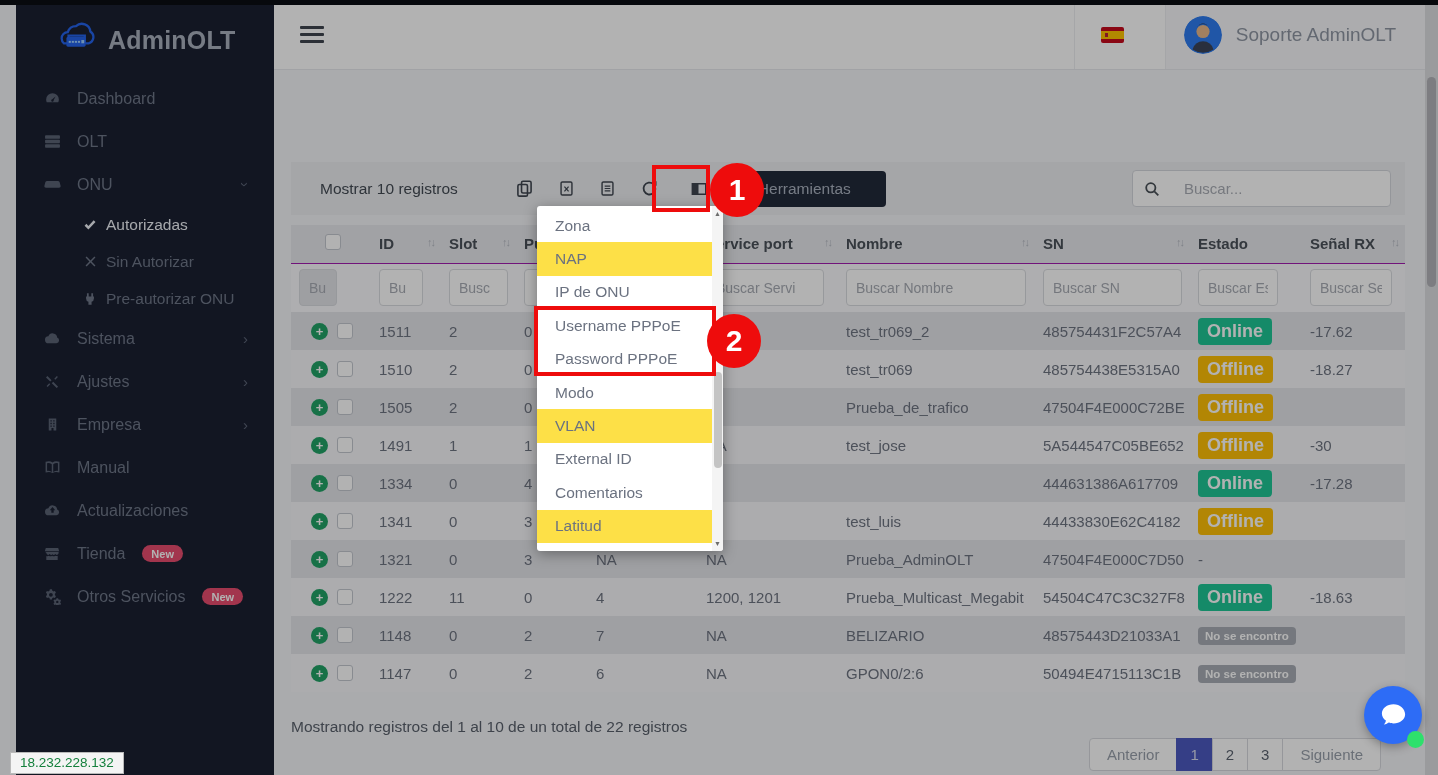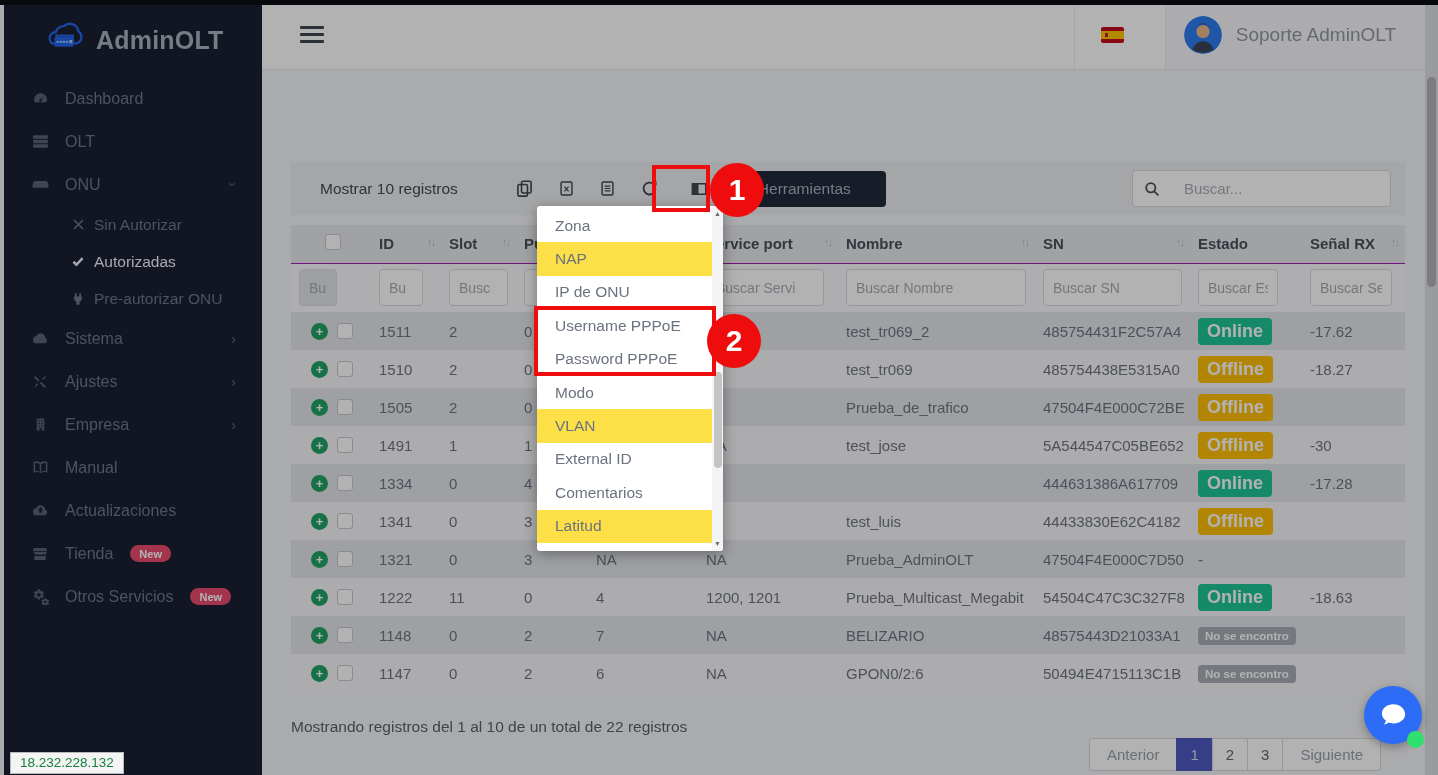--- a/index.html
+++ b/index.html
@@ -1,21 +1,21 @@
 <!DOCTYPE html>
 <html><head>
 <meta charset="utf-8">
 <style>
   * { margin:0; padding:0; box-sizing:border-box; }
   body { font-family:"Liberation Sans", sans-serif; background:#000; }
   .app { position:relative; width:1438px; height:775px; overflow:hidden; background:#f4f5f8; }
   .top-strip { position:absolute; left:0; top:0; width:1438px; height:5px; background:#0b0d13; z-index:40; }
 
   
-  .sidebar { position:absolute; left:4px; top:0; width:258px; height:775px; background:#1a2032; z-index:10; }
+  .sidebar { position:absolute; left:16px; top:0; width:258px; height:775px; background:#1a2032; z-index:10; }
   .logo { display:flex; align-items:center; gap:10px; padding:22px 0 18px 38px; }
   .logo-text { color:#a9b0bd; font-size:25px; font-weight:bold; letter-spacing:.2px; }
   .nav-item { position:relative; display:flex; align-items:center; gap:15px; height:43px; padding:0 30px 0 26px; color:#6f7788; font-size:16px; cursor:pointer; }
   .nav-item .icon { width:20px; display:inline-flex; justify-content:center; color:#5b6375; }
   .nav-item.sub { height:37px; padding-left:66px; gap:8px; font-size:15.5px; }
   .nav-item.sub .icon { width:16px; color:inherit; }
   .nav-item.active { color:#eef1f6; }
   .nav-item.active .icon { color:#eef1f6; }
   .chev { position:absolute; right:26px; color:#5d6577; font-size:15px; }
   .chev.down { transform:rotate(90deg); }
@@ -149,35 +149,35 @@
         </div>
         <div class="nav-item">
           <span class="icon" style="display:inline-flex;">
             <svg viewBox="0 0 16 16" width="17" height="17">
               <path fill="currentColor" d="M3.2 4.8h9.6c1 0 1.8.5 2 1.4l.8 3c.3 1-.5 1.9-1.5 1.9H1.9c-1 0-1.8-.9-1.5-1.9l.8-3c.2-.9 1-1.4 2-1.4z"></path>
             </svg>
           </span>
           <span>ONU</span>
           <span class="chev down">›</span>
         </div>
+        <div class="nav-item sub active">
+          <span class="icon" style="display:inline-flex;">
+            <svg viewBox="0 0 16 16" width="14" height="14">
+              <path fill="currentColor" d="M1.8 8.8l2.1-2.1 2.3 2.3 6-6.3 2.1 2L6.2 13.2z"></path>
+            </svg>
+          </span>
+          <span>Autorizadas</span>
+        </div>
         <div class="nav-item sub">
           <span class="icon" style="display:inline-flex;">
             <svg viewBox="0 0 16 16" width="13" height="13">
               <path fill="currentColor" d="M3.2 1.9L8 6.7l4.8-4.8 1.3 1.3L9.3 8l4.8 4.8-1.3 1.3L8 9.3l-4.8 4.8-1.3-1.3L6.7 8 1.9 3.2z"></path>
             </svg>
           </span>
           <span>Sin Autorizar</span>
-        </div>
-        <div class="nav-item sub active">
-          <span class="icon" style="display:inline-flex;">
-            <svg viewBox="0 0 16 16" width="14" height="14">
-              <path fill="currentColor" d="M1.8 8.8l2.1-2.1 2.3 2.3 6-6.3 2.1 2L6.2 13.2z"></path>
-            </svg>
-          </span>
-          <span>Autorizadas</span>
         </div>
         <div class="nav-item sub">
           <span class="icon" style="display:inline-flex;">
             <svg viewBox="0 0 16 16" width="14" height="14">
               <path fill="currentColor" d="M4.5 1.5h2v3.7h3V1.5h2v3.7h1v2.3a3.7 3.7 0 0 1-2.7 3.6v3.4H6.2v-3.4a3.7 3.7 0 0 1-2.7-3.6V5.2h1z"></path>
             </svg>
           </span>
           <span>Pre-autorizar ONU</span>
         </div>
         <div class="nav-item">

